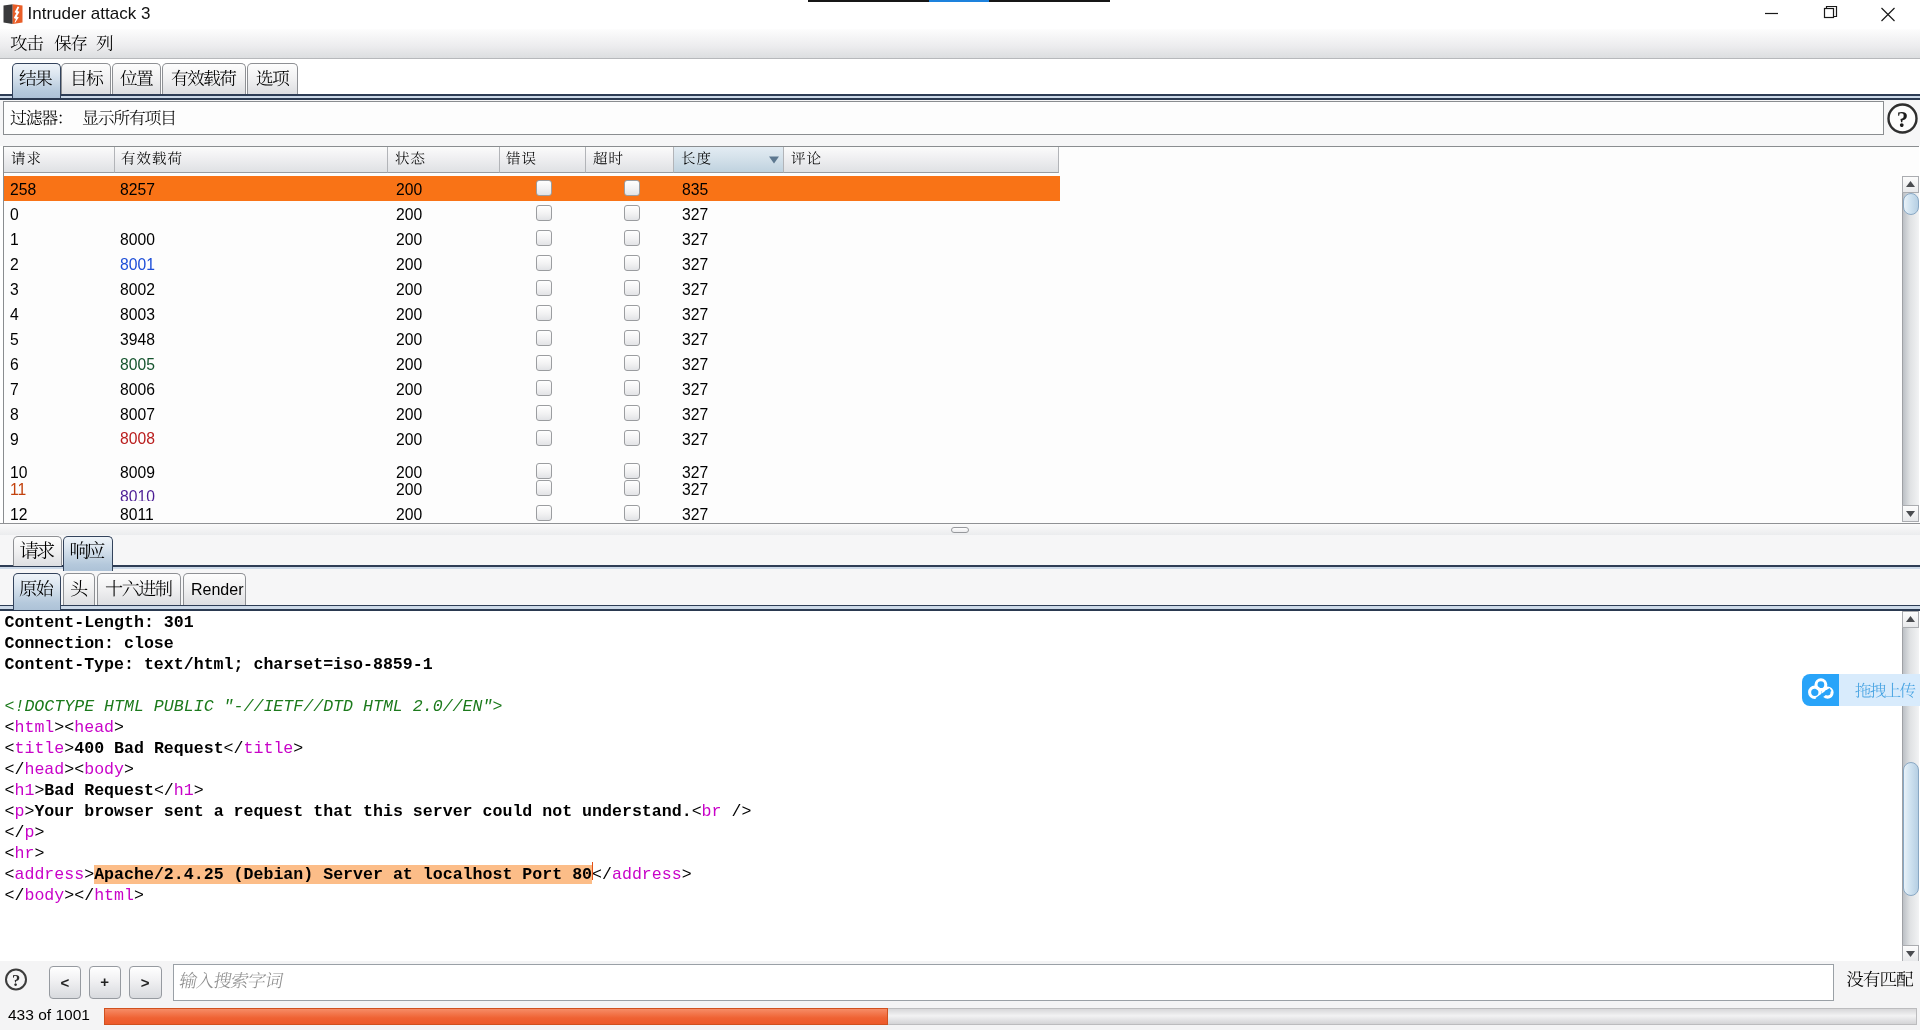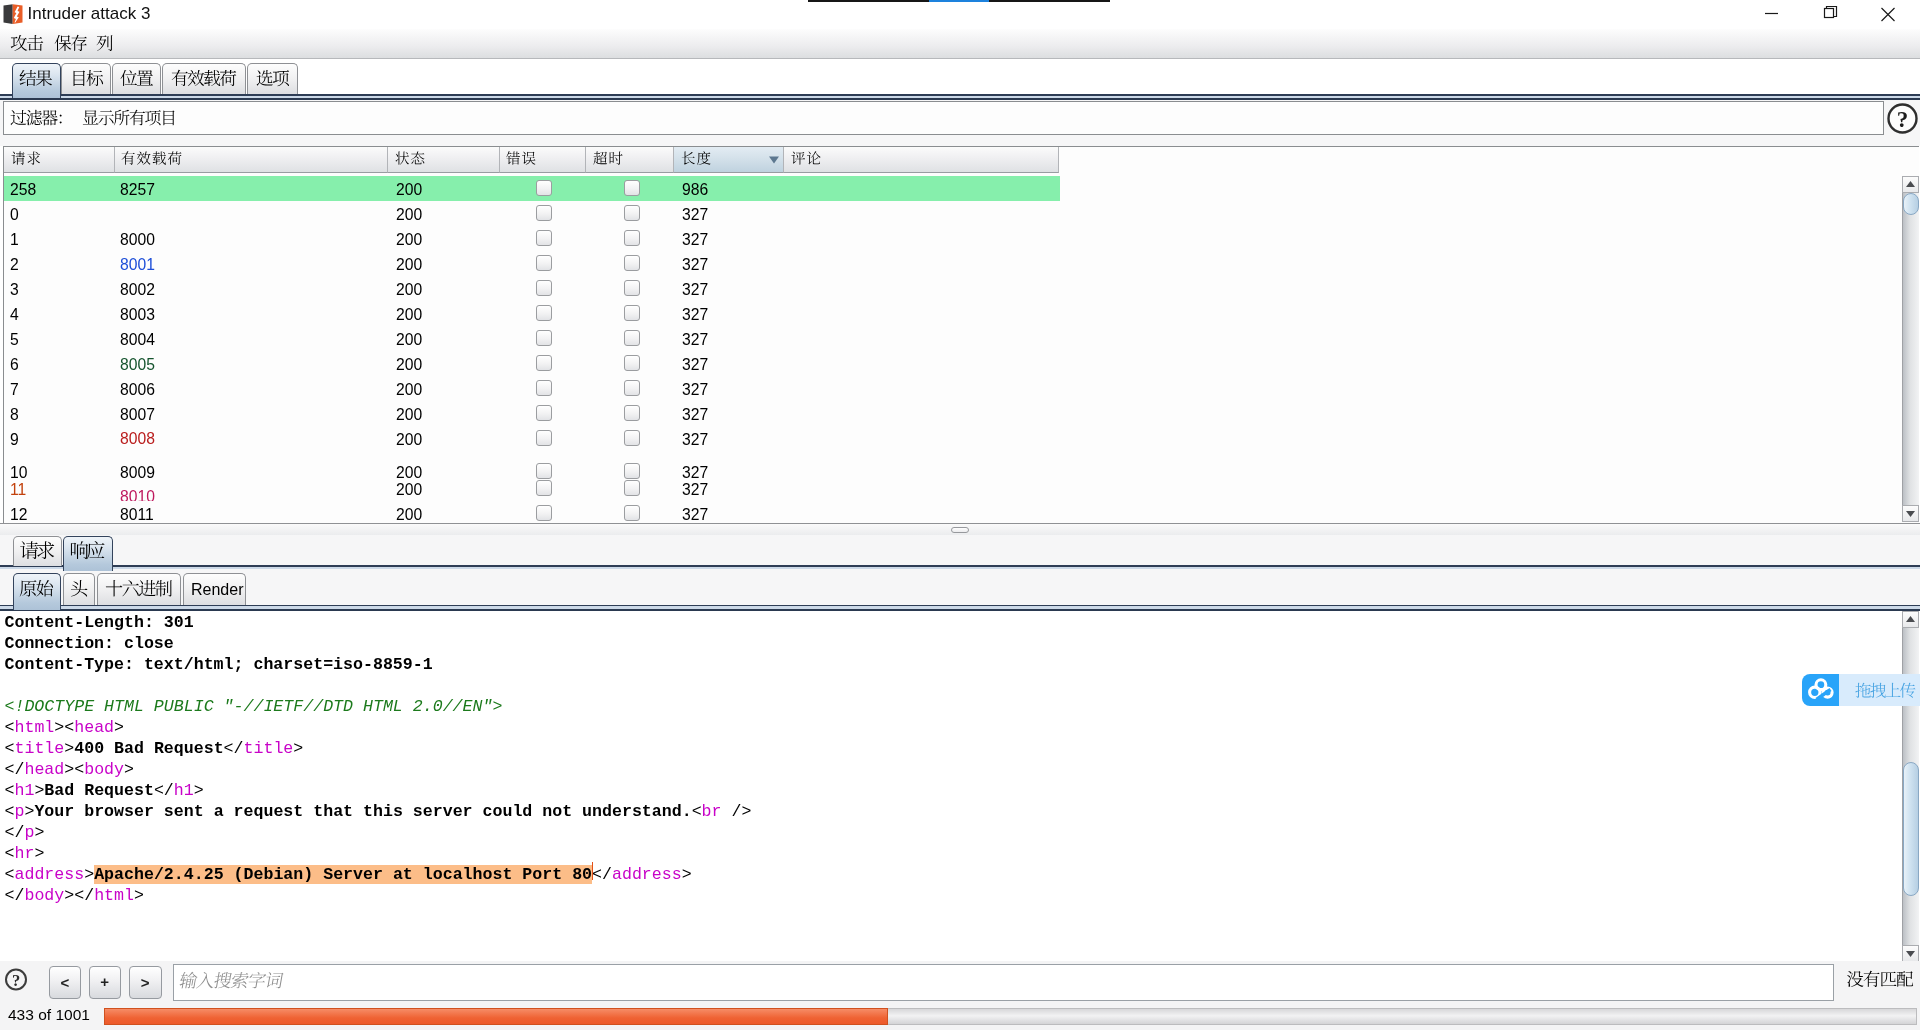--- a/index.html
+++ b/index.html
@@ -208,27 +208,27 @@
   </svg>
 <svg style="position:absolute;left:788.7px;top:149.4px;overflow:visible;z-index:6" width="46" height="18" fill="#000">
     <g transform="translate(1.46,0)">
       <use href="#g8BC4" transform="translate(0.45,14.60) scale(0.01460,-0.01460)"></use>
       <use href="#g8BBA" transform="translate(15.95,14.60) scale(0.01460,-0.01460)"></use>
     </g>
   </svg>
 <svg style="position:absolute;left:768px;top:155px" width="12" height="10">
     <path d="M1 1.5 H11 L6 8.5 Z" fill="#5d7890"></path>
   </svg>
-<div style="position:absolute;left:4px;top:175.5px;width:1055.5px;height:25px;background:#86efac;overflow:hidden">
+<div style="position:absolute;left:4px;top:175.5px;width:1055.5px;height:25px;background:#f97316;overflow:hidden">
     <div style="position:absolute;left:6px;top:1.3px;font:15.7px 'Liberation Sans',sans-serif;color:#000;line-height:25px">258</div>
     <div style="position:absolute;left:116px;top:1.3px;font:15.7px 'Liberation Sans',sans-serif;color:#000;line-height:25px">8257</div>
     <div style="position:absolute;left:392px;top:1.3px;font:15.7px 'Liberation Sans',sans-serif;color:#000;line-height:25px">200</div>
     <div style="position:absolute;left:531.5px;top:4.2px;width:16px;height:16px;border:1px solid #9b9da0;border-radius:3px;background:linear-gradient(#ffffff,#f2f2f3 55%,#e2e3e6);box-sizing:border-box"></div>
     <div style="position:absolute;left:619.5px;top:4.2px;width:16px;height:16px;border:1px solid #9b9da0;border-radius:3px;background:linear-gradient(#ffffff,#f2f2f3 55%,#e2e3e6);box-sizing:border-box"></div>
-    <div style="position:absolute;left:678px;top:1.3px;font:15.7px 'Liberation Sans',sans-serif;color:#000;line-height:25px">986</div>
+    <div style="position:absolute;left:678px;top:1.3px;font:15.7px 'Liberation Sans',sans-serif;color:#000;line-height:25px">835</div>
   </div>
 <div style="position:absolute;left:4px;top:200.5px;width:1055.5px;height:25px;overflow:hidden">
     <div style="position:absolute;left:6px;top:1.3px;font:15.7px 'Liberation Sans',sans-serif;color:#000;line-height:25px">0</div>
     <div style="position:absolute;left:116px;top:1.3px;font:15.7px 'Liberation Sans',sans-serif;color:#000;line-height:25px"></div>
     <div style="position:absolute;left:392px;top:1.3px;font:15.7px 'Liberation Sans',sans-serif;color:#000;line-height:25px">200</div>
     <div style="position:absolute;left:531.5px;top:4.2px;width:16px;height:16px;border:1px solid #9b9da0;border-radius:3px;background:linear-gradient(#ffffff,#f2f2f3 55%,#e2e3e6);box-sizing:border-box"></div>
     <div style="position:absolute;left:619.5px;top:4.2px;width:16px;height:16px;border:1px solid #9b9da0;border-radius:3px;background:linear-gradient(#ffffff,#f2f2f3 55%,#e2e3e6);box-sizing:border-box"></div>
     <div style="position:absolute;left:678px;top:1.3px;font:15.7px 'Liberation Sans',sans-serif;color:#000;line-height:25px">327</div>
   </div>
 <div style="position:absolute;left:4px;top:225.5px;width:1055.5px;height:25px;overflow:hidden">
@@ -258,21 +258,21 @@
 <div style="position:absolute;left:4px;top:300.5px;width:1055.5px;height:25px;overflow:hidden">
     <div style="position:absolute;left:6px;top:1.3px;font:15.7px 'Liberation Sans',sans-serif;color:#000;line-height:25px">4</div>
     <div style="position:absolute;left:116px;top:1.3px;font:15.7px 'Liberation Sans',sans-serif;color:#000;line-height:25px">8003</div>
     <div style="position:absolute;left:392px;top:1.3px;font:15.7px 'Liberation Sans',sans-serif;color:#000;line-height:25px">200</div>
     <div style="position:absolute;left:531.5px;top:4.2px;width:16px;height:16px;border:1px solid #9b9da0;border-radius:3px;background:linear-gradient(#ffffff,#f2f2f3 55%,#e2e3e6);box-sizing:border-box"></div>
     <div style="position:absolute;left:619.5px;top:4.2px;width:16px;height:16px;border:1px solid #9b9da0;border-radius:3px;background:linear-gradient(#ffffff,#f2f2f3 55%,#e2e3e6);box-sizing:border-box"></div>
     <div style="position:absolute;left:678px;top:1.3px;font:15.7px 'Liberation Sans',sans-serif;color:#000;line-height:25px">327</div>
   </div>
 <div style="position:absolute;left:4px;top:325.5px;width:1055.5px;height:25px;overflow:hidden">
     <div style="position:absolute;left:6px;top:1.3px;font:15.7px 'Liberation Sans',sans-serif;color:#000;line-height:25px">5</div>
-    <div style="position:absolute;left:116px;top:1.3px;font:15.7px 'Liberation Sans',sans-serif;color:#000;line-height:25px">8004</div>
+    <div style="position:absolute;left:116px;top:1.3px;font:15.7px 'Liberation Sans',sans-serif;color:#000;line-height:25px">3948</div>
     <div style="position:absolute;left:392px;top:1.3px;font:15.7px 'Liberation Sans',sans-serif;color:#000;line-height:25px">200</div>
     <div style="position:absolute;left:531.5px;top:4.2px;width:16px;height:16px;border:1px solid #9b9da0;border-radius:3px;background:linear-gradient(#ffffff,#f2f2f3 55%,#e2e3e6);box-sizing:border-box"></div>
     <div style="position:absolute;left:619.5px;top:4.2px;width:16px;height:16px;border:1px solid #9b9da0;border-radius:3px;background:linear-gradient(#ffffff,#f2f2f3 55%,#e2e3e6);box-sizing:border-box"></div>
     <div style="position:absolute;left:678px;top:1.3px;font:15.7px 'Liberation Sans',sans-serif;color:#000;line-height:25px">327</div>
   </div>
 <div style="position:absolute;left:4px;top:350.5px;width:1055.5px;height:25px;overflow:hidden">
     <div style="position:absolute;left:6px;top:1.3px;font:15.7px 'Liberation Sans',sans-serif;color:#000;line-height:25px">6</div>
     <div style="position:absolute;left:116px;top:1.3px;font:15.7px 'Liberation Sans',sans-serif;color:#14532d;line-height:25px">8005</div>
     <div style="position:absolute;left:392px;top:1.3px;font:15.7px 'Liberation Sans',sans-serif;color:#000;line-height:25px">200</div>
     <div style="position:absolute;left:531.5px;top:4.2px;width:16px;height:16px;border:1px solid #9b9da0;border-radius:3px;background:linear-gradient(#ffffff,#f2f2f3 55%,#e2e3e6);box-sizing:border-box"></div>
@@ -306,21 +306,21 @@
 <div style="position:absolute;left:4px;top:459px;width:1055.5px;height:25px;overflow:hidden">
     <div style="position:absolute;left:6px;top:1.3px;font:15.7px 'Liberation Sans',sans-serif;color:#000;line-height:25px">10</div>
     <div style="position:absolute;left:116px;top:1.3px;font:15.7px 'Liberation Sans',sans-serif;color:#000;line-height:25px">8009</div>
     <div style="position:absolute;left:392px;top:1.3px;font:15.7px 'Liberation Sans',sans-serif;color:#000;line-height:25px">200</div>
     <div style="position:absolute;left:531.5px;top:4.2px;width:16px;height:16px;border:1px solid #9b9da0;border-radius:3px;background:linear-gradient(#ffffff,#f2f2f3 55%,#e2e3e6);box-sizing:border-box"></div>
     <div style="position:absolute;left:619.5px;top:4.2px;width:16px;height:16px;border:1px solid #9b9da0;border-radius:3px;background:linear-gradient(#ffffff,#f2f2f3 55%,#e2e3e6);box-sizing:border-box"></div>
     <div style="position:absolute;left:678px;top:1.3px;font:15.7px 'Liberation Sans',sans-serif;color:#000;line-height:25px">327</div>
   </div>
 <div style="position:absolute;left:4px;top:475.5px;width:1055.5px;height:25px;overflow:hidden">
     <div style="position:absolute;left:6px;top:1.3px;font:15.7px 'Liberation Sans',sans-serif;color:#c2410c;line-height:25px">11</div>
-    <div style="position:absolute;left:116px;top:8px;font:15.7px 'Liberation Sans',sans-serif;color:#be185d;line-height:25px">8010</div>
+    <div style="position:absolute;left:116px;top:8px;font:15.7px 'Liberation Sans',sans-serif;color:#4c1d95;line-height:25px">8010</div>
     <div style="position:absolute;left:392px;top:1.3px;font:15.7px 'Liberation Sans',sans-serif;color:#000;line-height:25px">200</div>
     <div style="position:absolute;left:531.5px;top:4.2px;width:16px;height:16px;border:1px solid #9b9da0;border-radius:3px;background:linear-gradient(#ffffff,#f2f2f3 55%,#e2e3e6);box-sizing:border-box"></div>
     <div style="position:absolute;left:619.5px;top:4.2px;width:16px;height:16px;border:1px solid #9b9da0;border-radius:3px;background:linear-gradient(#ffffff,#f2f2f3 55%,#e2e3e6);box-sizing:border-box"></div>
     <div style="position:absolute;left:678px;top:1.3px;font:15.7px 'Liberation Sans',sans-serif;color:#000;line-height:25px">327</div>
   </div>
 <div style="position:absolute;left:4px;top:500.5px;width:1055.5px;height:25px;overflow:hidden">
     <div style="position:absolute;left:6px;top:1.3px;font:15.7px 'Liberation Sans',sans-serif;color:#000;line-height:25px">12</div>
     <div style="position:absolute;left:116px;top:1.3px;font:15.7px 'Liberation Sans',sans-serif;color:#000;line-height:25px">8011</div>
     <div style="position:absolute;left:392px;top:1.3px;font:15.7px 'Liberation Sans',sans-serif;color:#000;line-height:25px">200</div>
     <div style="position:absolute;left:531.5px;top:4.2px;width:16px;height:16px;border:1px solid #9b9da0;border-radius:3px;background:linear-gradient(#ffffff,#f2f2f3 55%,#e2e3e6);box-sizing:border-box"></div>

